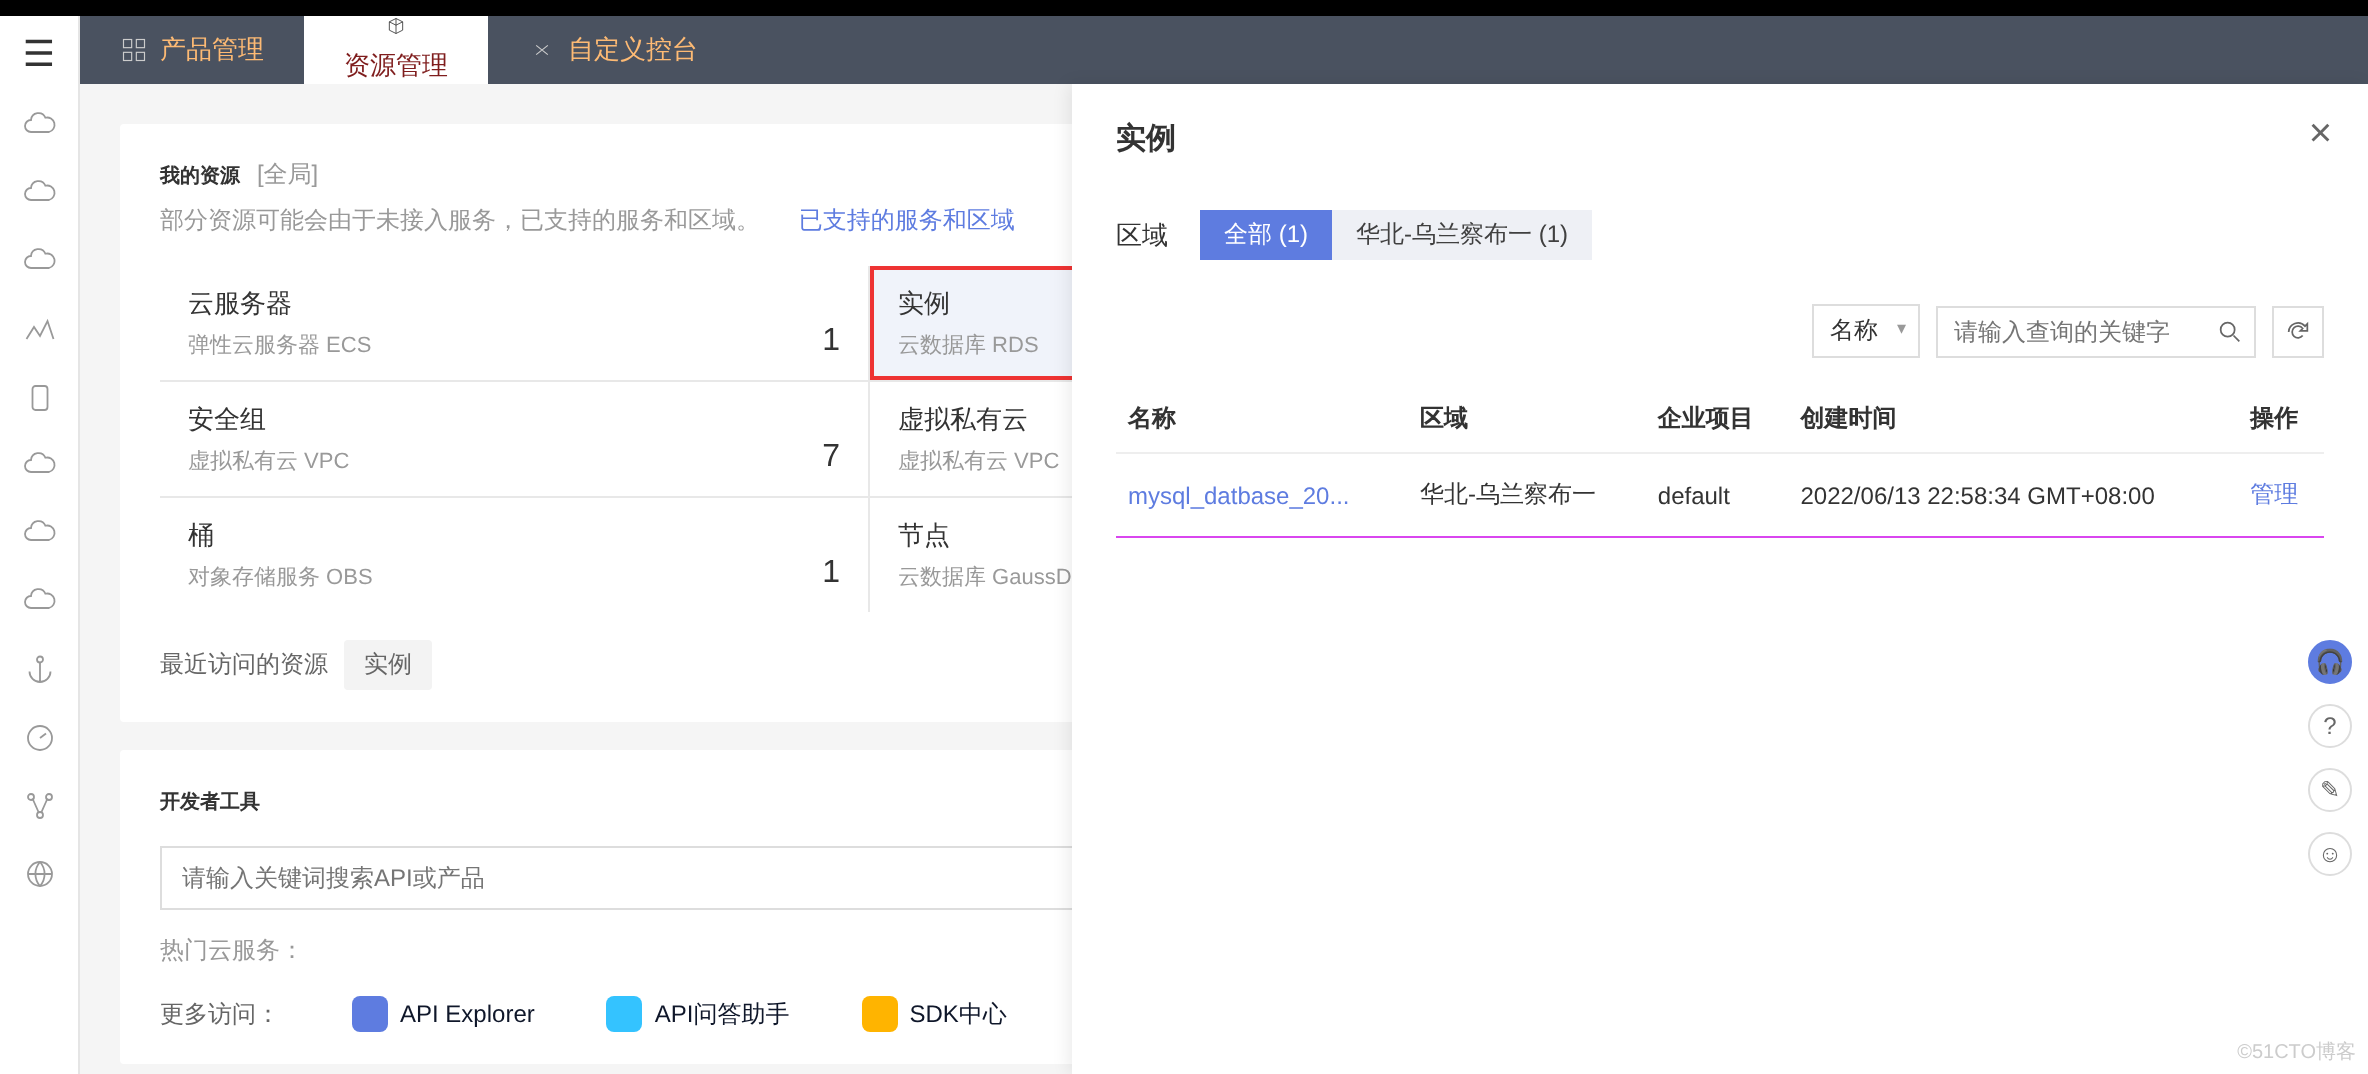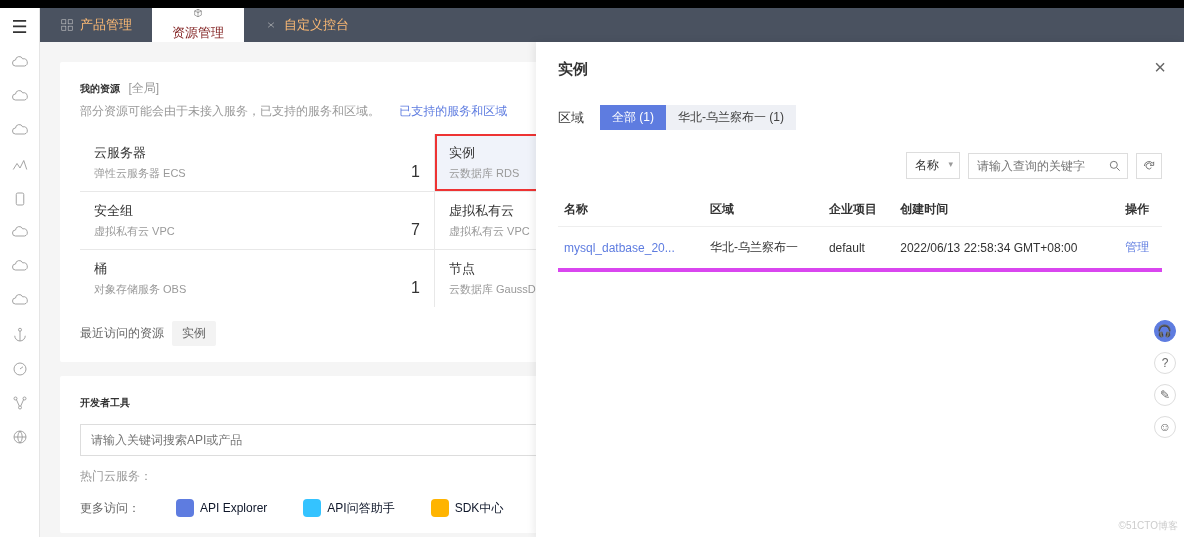--- a/index.html
+++ b/index.html
@@ -51,21 +51,21 @@
 .rtab { padding: 4px 12px; font-size: 12px; cursor: pointer; background: #eef0f5; color: #404040; }
 .rtab.active { background: #5e7ce0; color: #fff; }
 .filter-row { display: flex; justify-content: flex-end; align-items: center; gap: 8px; margin-top: 22px; }
 .sel { border: 1px solid #ddd; padding: 4px 20px 4px 8px; font-size: 12px; position: relative; cursor: pointer; }
 .sel::after { content: "▾"; position: absolute; right: 6px; color: #999; font-size: 9px; top: 6px; }
 .sinput { border: 1px solid #ddd; padding: 5px 28px 5px 8px; font-size: 12px; width: 160px; outline: none; }
 .ibox { width: 26px; height: 26px; border: 1px solid #ddd; display: flex; align-items: center; justify-content: center; cursor: pointer; }
 .ibox svg { width: 14px; height: 14px; stroke: #666; fill: none; stroke-width: 1.5; }
 .tbl { width: 100%; border-collapse: collapse; margin-top: 14px; font-size: 12px; }
 .tbl th { text-align: left; font-weight: 600; padding: 8px 6px; border-bottom: 1px solid #eee; color: #333; }
-.tbl td { padding: 12px 6px; border-bottom: 4px solid #d946ef; }
+.tbl td { padding: 12px 6px; border-bottom: 1px solid #d946ef; }
 .tbl td.link { color: #5e7ce0; cursor: pointer; }
 
 
 .float-tools { position: absolute; right: 8px; top: 320px; display: flex; flex-direction: column; gap: 10px; }
 .float-tools .fb { width: 22px; height: 22px; border-radius: 50%; background: #fff; border: 1px solid #ddd; display: flex; align-items: center; justify-content: center; font-size: 12px; color: #666; cursor: pointer; }
 .float-tools .fb.primary { background: #5e7ce0; border-color: #5e7ce0; color: #fff; }
 
 .watermark { position: absolute; right: 6px; bottom: 4px; font-size: 10px; color: #ccc; }
 </style>
 </head>

